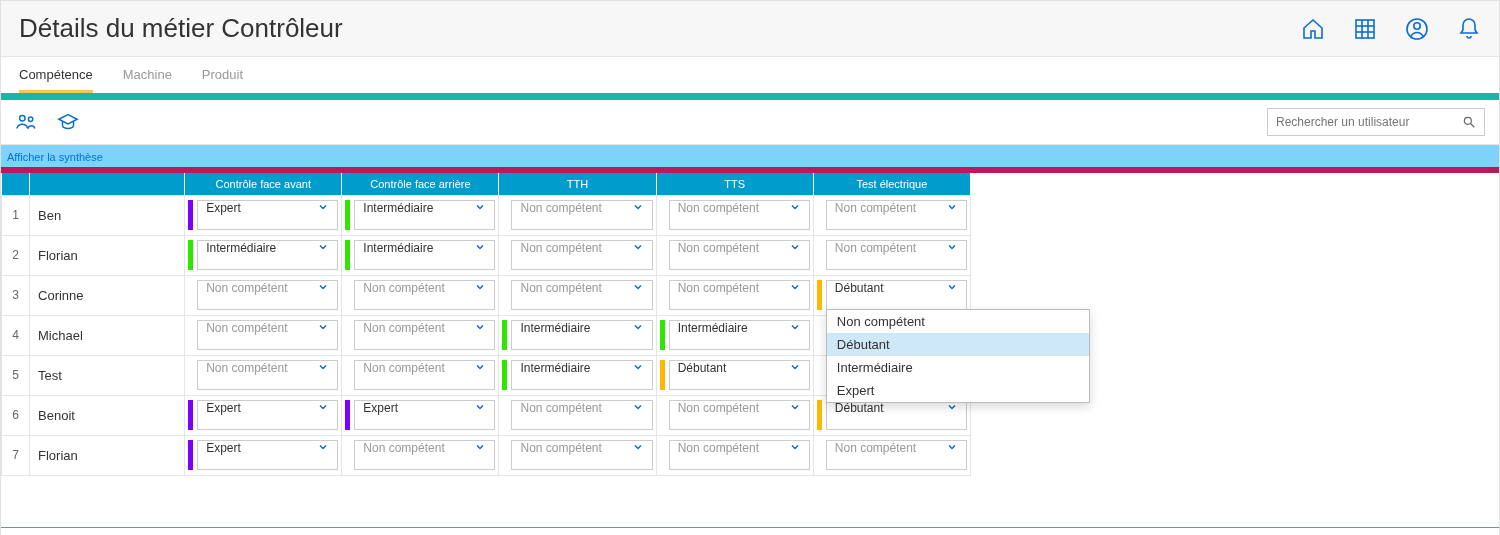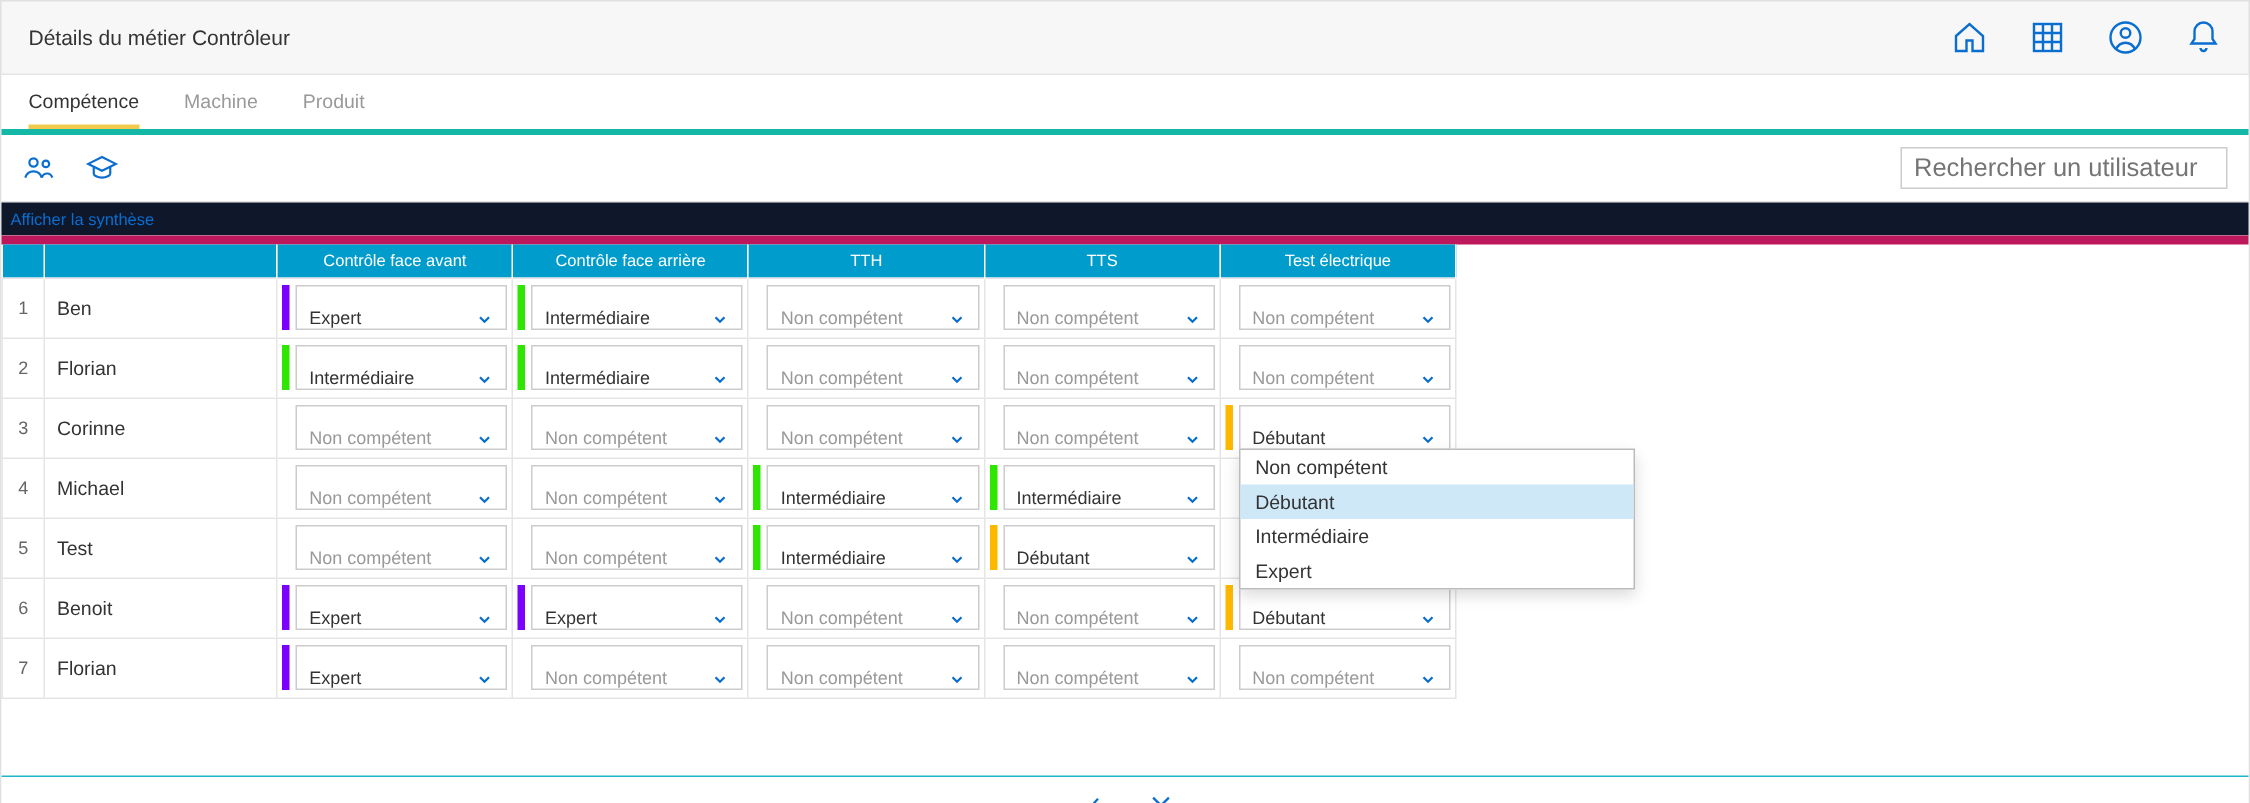--- a/index.html
+++ b/index.html
@@ -1,48 +1,48 @@
 <!DOCTYPE html>
 <html><head>
 <meta charset="utf-8">
 <style>
 * { box-sizing: border-box; margin: 0; padding: 0; font-family: "Segoe UI", Arial, sans-serif; }
 body { background: #f0f0f0; width: 1500px; }
 .page { background: #f7f7f7; border: 1px solid #e0e0e0; }
 .header { display: flex; align-items: center; padding: 12px 18px; border-bottom: 1px solid #e5e5e5; }
-.header h1 { font-size: 14px; font-weight: 400; color: #333; flex: 1; }
+.header h1 { font-size: 26px; font-weight: 400; color: #333; flex: 1; }
 .header-icons { display: flex; gap: 28px; align-items: center; }
 .header-icons .icon { width: 24px; height: 24px; color: #0a6ed1; cursor: pointer; }
-.tabs { display: flex; gap: 30px; padding: 0 18px; border-bottom: 4px solid #14b8a6; background: #fff; }
+.tabs { display: flex; gap: 30px; padding: 0 18px; border-bottom: 7px solid #14b8a6; background: #fff; }
 .tab { padding: 10px 0 8px 0; font-size: 13px; color: #999; cursor: pointer; border-bottom: 3px solid transparent; }
 .tab.active { color: #333; border-bottom-color: #f2c94c; }
 .toolbar { display: flex; align-items: center; padding: 8px 14px; background: #fff; border-bottom: 1px solid #e5e5e5; }
 .toolbar-left { display: flex; gap: 20px; align-items: center; }
 .toolbar-left .icon { width: 22px; height: 22px; color: #0a6ed1; cursor: pointer; }
 .toolbar-right { margin-left: auto; display: flex; gap: 10px; }
 .search-box { width: 218px; height: 28px; border: 1px solid #ccc; background: #fff; display: flex; align-items: center; padding: 0 8px; font-size: 12px; color: #888; }
-.search-box input { border: none; outline: none; flex: 1; font-size: 17px; background: transparent; }
+.search-box input { border: none; outline: none; flex: 1; font-size: 12px; background: transparent; }
 .search-box .icon { width: 14px; height: 14px; color: #666; }
-.summary-link { padding: 6px 6px 4px 6px; font-size: 11px; color: #0a6ed1; cursor: pointer; background: #0f172a; }
+.summary-link { padding: 6px 6px 4px 6px; font-size: 11px; color: #0a6ed1; cursor: pointer; background: #7dd3fc; }
 .grid-wrap { background: #fff; border-top: 6px solid #be185d; min-height: 360px; }
 table { border-collapse: collapse; width: 970px; }
 th { background: #009ccc; color: #fff; font-size: 11px; font-weight: 400; padding: 4px 6px; text-align: center; border-right: 1px solid #fff; height: 22px; }
 th.idx { width: 28px; }
 th.name { width: 155px; }
 th.skill { width: 157px; }
 td { border: 1px solid #e5e5e5; padding: 4px 3px; font-size: 13px; color: #333; height: 40px; vertical-align: middle; }
 td.idx { text-align: center; color: #666; font-size: 12px; width: 28px; }
 td.name { padding-left: 8px; }
 .cell { display: flex; align-items: center; gap: 4px; }
 .stripe { width: 5px; height: 30px; flex-shrink: 0; }
 .stripe.purple { background: #7b00ff; }
 .stripe.green { background: #2ee600; }
 .stripe.orange { background: #ffb800; }
 .stripe.none { background: transparent; }
-.combo { flex: 1; height: 30px; border: 1px solid #ccc; display: flex; align-items: flex-end; padding: 0 8px; font-size: 12px; cursor: pointer; position: relative; background: #fff; }
+.combo { flex: 1; height: 30px; border: 1px solid #ccc; display: flex; align-items: flex-start; padding: 0 8px; font-size: 12px; cursor: pointer; position: relative; background: #fff; }
 .combo.placeholder { color: #999; }
 .combo .chev { margin-left: auto; color: #0a6ed1; }
 .dropdown { position: absolute; top: 100%; left: -1px; width: 264px; background: #fff; border: 1px solid #bbb; box-shadow: 0 4px 10px rgba(0,0,0,0.15); z-index: 10; }
 .dropdown-item { padding: 4px 10px; font-size: 13px; color: #333; cursor: pointer; }
 .dropdown-item.selected { background: #cfe8f7; }
 .footer { display: flex; justify-content: center; gap: 30px; padding: 10px; background: #fff; border-top: 1px solid #1eb6cc; }
 .footer .icon { width: 18px; height: 18px; color: #0a6ed1; cursor: pointer; }
 svg { display: block; }
 </style>
 </head>

